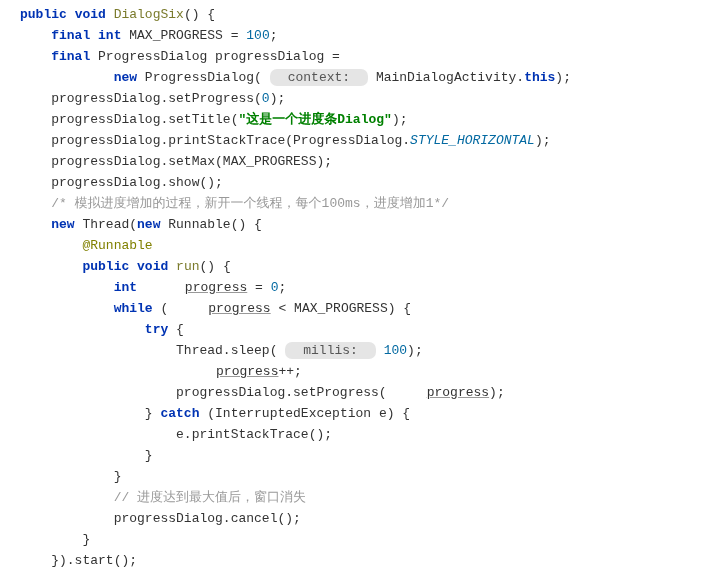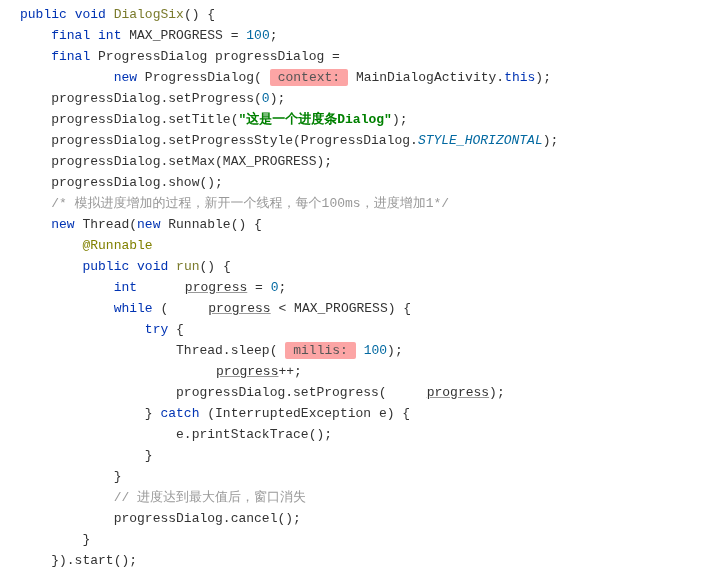--- a/index.html
+++ b/index.html
@@ -9,41 +9,41 @@
     font-family: Consolas, Monaco, 'Courier New', monospace;
     font-size: 13px;
     line-height: 21px;
     color: #333;
     width: 710px;
   }
   .code-area {
     padding: 4px 0 4px 20px;
     white-space: pre;
   }
-  .kw { color: #0033b3; font-weight: normal; }
+  .kw { color: #0033b3; font-weight: bold; }
   .method-decl { color: #7a7a2b; }
   .str { color: #008000; font-weight: bold; }
-  .hint-box { background: #fca5a5; padding: 1px 8px; border-radius: 2px; color: #555; font-style: normal; }
+  .hint-box { background: #e5e5e5; padding: 1px 18px; border-radius: 7px; color: #555; font-style: normal; }
   .comment { color: #999; }
   .field-italic { color: #0369a1; font-style: italic; }
   .anno { color: #808000; }
   .call-italic { }
   .underline { text-decoration: underline; text-decoration-color: #999; padding-left: 40px; }
   .num { color: #0369a1; }
 </style>
 </head>
 <body>
 
 <div class="code-area"><span><span class="kw">public</span> <span class="kw">void</span> <span class="method-decl">DialogSix</span><span>() {</span></span>
     <span><span class="kw">final</span> <span class="kw">int</span> <span>MAX_PROGRESS</span><span> = </span><span class="num">100</span><span>;</span></span>
     <span><span class="kw">final</span> <span>ProgressDialog </span><span>progressDialog</span><span> =</span></span>
             <span><span class="kw">new</span> <span>ProgressDialog</span><span>( </span><span class="hint-box">context:</span><span> MainDialogActivity.</span><span class="kw">this</span><span>);</span></span>
     <span><span>progressDialog.setProgress(</span><span class="num">0</span><span>);</span></span>
     <span><span>progressDialog.setTitle(</span><span class="str">"这是一个进度条Dialog"</span><span>);</span></span>
-    <span><span>progressDialog.setProgressStyle(ProgressDialog.</span><span class="field-italic">STYLE_HORIZONTAL</span><span>);</span></span>
+    <span><span>progressDialog.printStackTrace(ProgressDialog.</span><span class="field-italic">STYLE_HORIZONTAL</span><span>);</span></span>
     <span>progressDialog.setMax(MAX_PROGRESS);</span>
     <span>progressDialog.show();</span>
     <span class="comment">/* 模拟进度增加的过程，新开一个线程，每个100ms，进度增加1*/</span>
     <span><span class="kw">new</span><span> Thread(</span><span class="kw">new</span><span> Runnable() {</span></span>
         <span class="anno">@Runnable</span>
         <span><span class="kw">public</span> <span class="kw">void</span> <span class="method-decl">run</span><span>() {</span></span>
             <span><span class="kw">int</span> <span class="underline">progress</span><span> = </span><span class="num">0</span><span>;</span></span>
             <span><span class="kw">while</span><span> (</span><span class="underline">progress</span><span> &lt; </span><span>MAX_PROGRESS</span><span>) {</span></span>
                 <span><span class="kw">try</span><span> {</span></span>
                     <span><span>Thread.</span><span class="call-italic">sleep</span><span>( </span><span class="hint-box">millis:</span><span> </span><span class="num">100</span><span>);</span></span>

